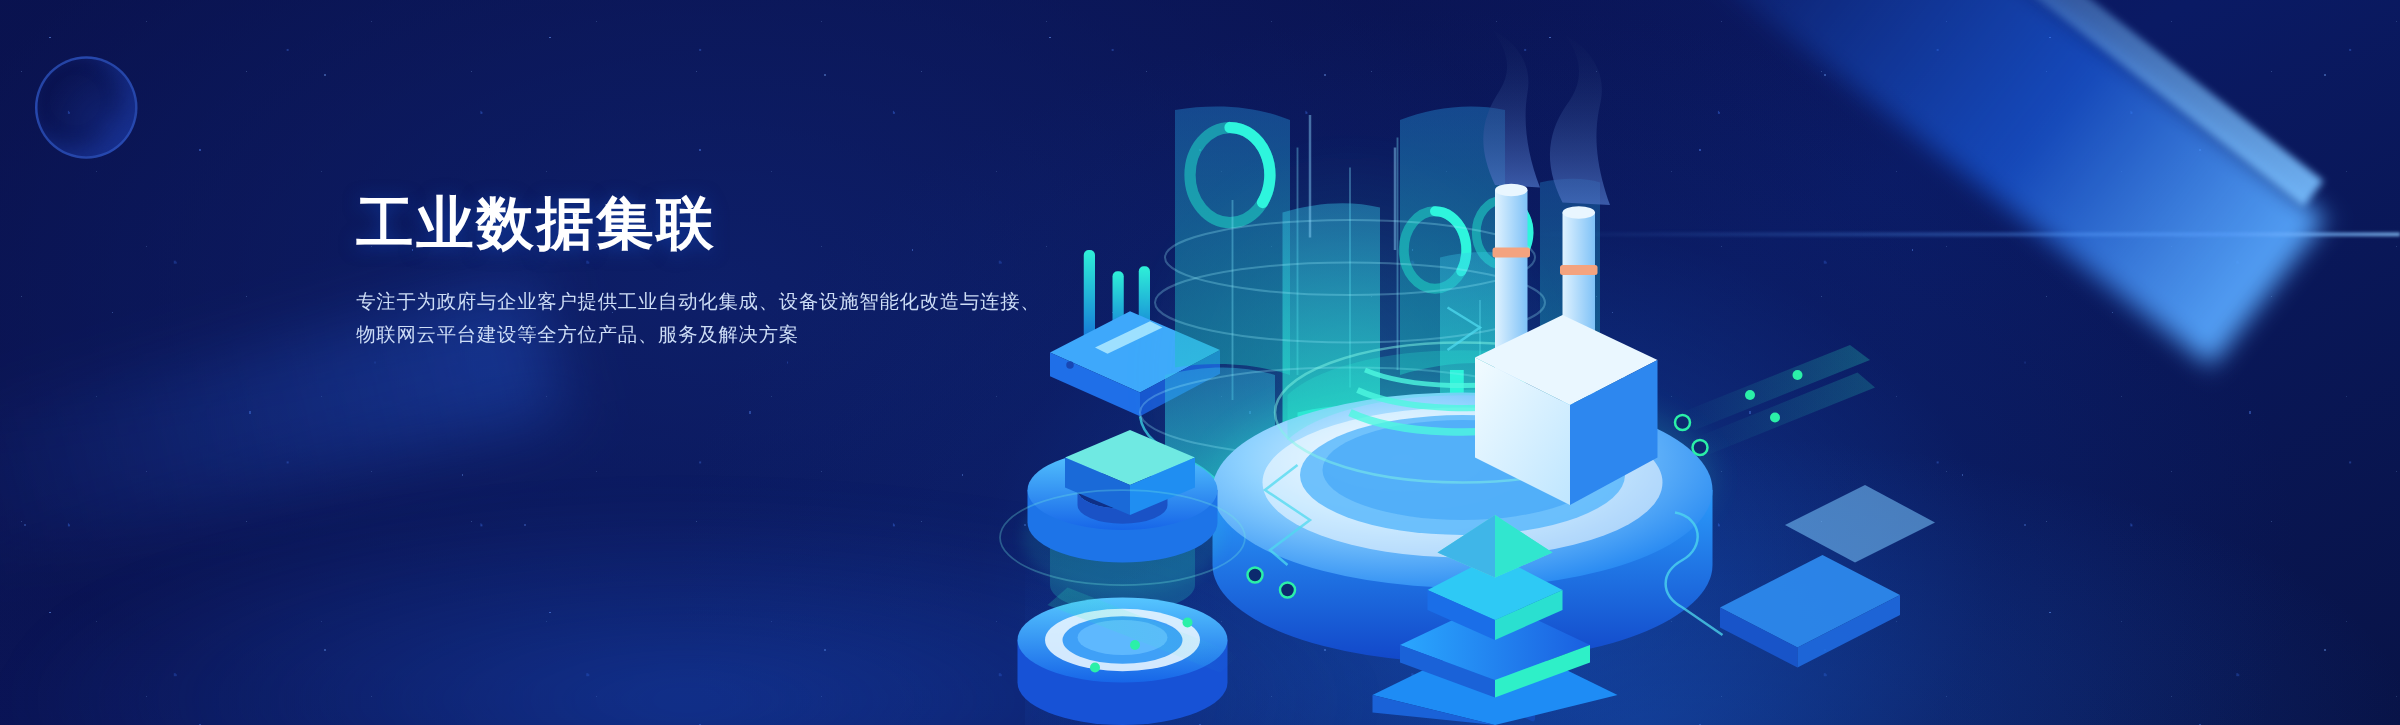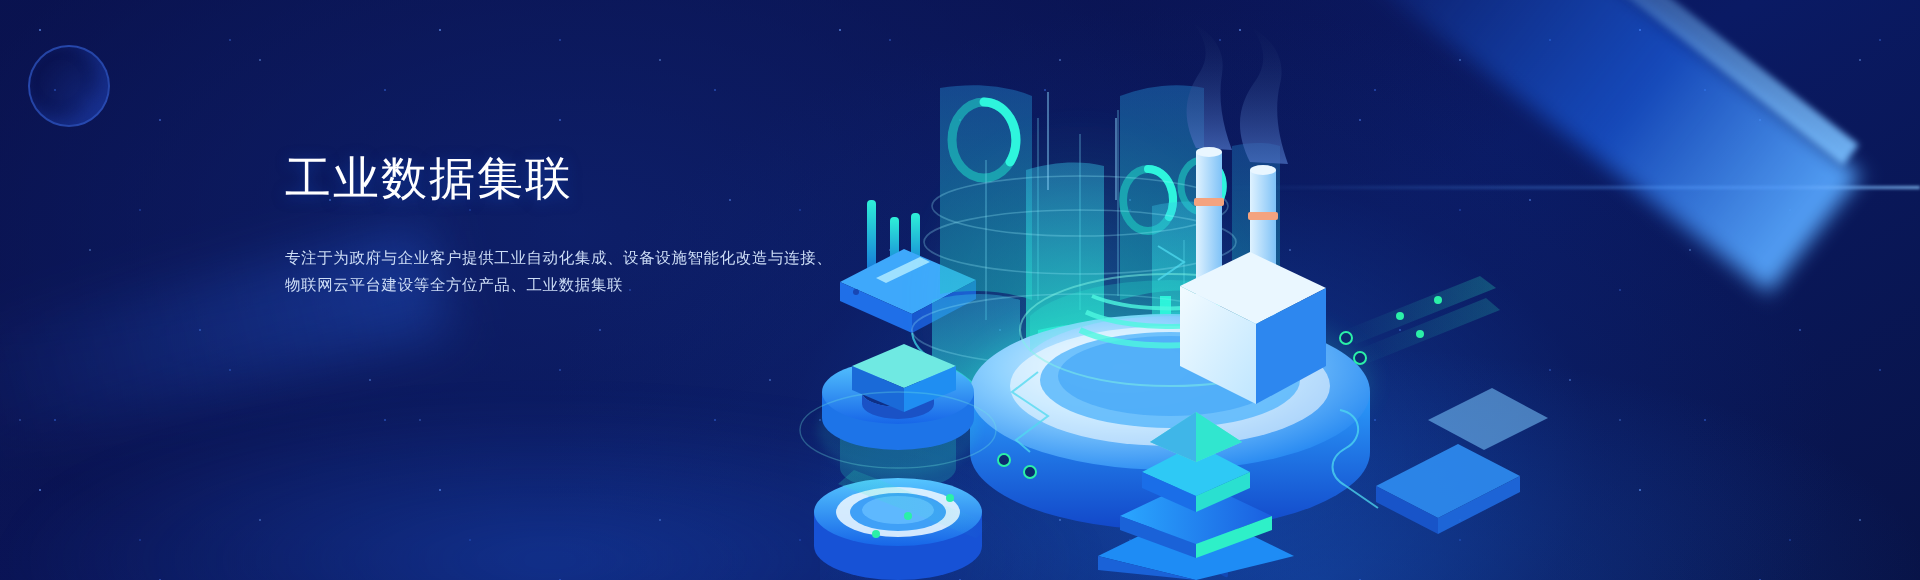--- a/index.html
+++ b/index.html
@@ -122,26 +122,26 @@
     left: 285px;
     top: 148px;
     width: 620px;
     z-index: 40;
   }
   .headline {
     color: #ffffff;
     font-size: 46px;
     line-height: 60px;
     letter-spacing: 2px;
-    font-weight: 400;
+    font-weight: 700;
     text-shadow: 0 2px 14px rgba(20,80,200,0.55);
     white-space: nowrap;
   }
   .subcopy {
-    margin-top: 36px;
+    margin-top: 20px;
     color: #cdddf6;
     font-size: 15.5px;
     line-height: 27px;
     letter-spacing: .6px;
     font-weight: 400;
     white-space: nowrap;
   }
 
   
   .scene {
@@ -420,16 +420,16 @@
         <path d="M596 486 L658 518 L658 534 L596 502 Z" fill="#1a58cf" opacity=".9"></path>
         <path d="M740 476 L740 492 L658 534 L658 518 Z" fill="#1f6ae0" opacity=".9"></path>
         <path d="M648 420 L712 388 L768 418 L704 450 Z" fill="#7cc8ff" opacity=".55"></path>
       </g>
     </svg>
   </div>
 
   <div class="copy">
     <div class="headline">工业数据集联</div>
     <div class="subcopy">专注于为政府与企业客户提供工业自动化集成、设备设施智能化改造与连接、</div>
-    <div class="subcopy" style="margin-top:0">物联网云平台建设等全方位产品、工业数据集联</div>
+    <div class="subcopy" style="margin-top:0">物联网云平台建设等全方位产品、服务及解决方案</div>
   </div>
 
 </div>
 
 </body></html>

